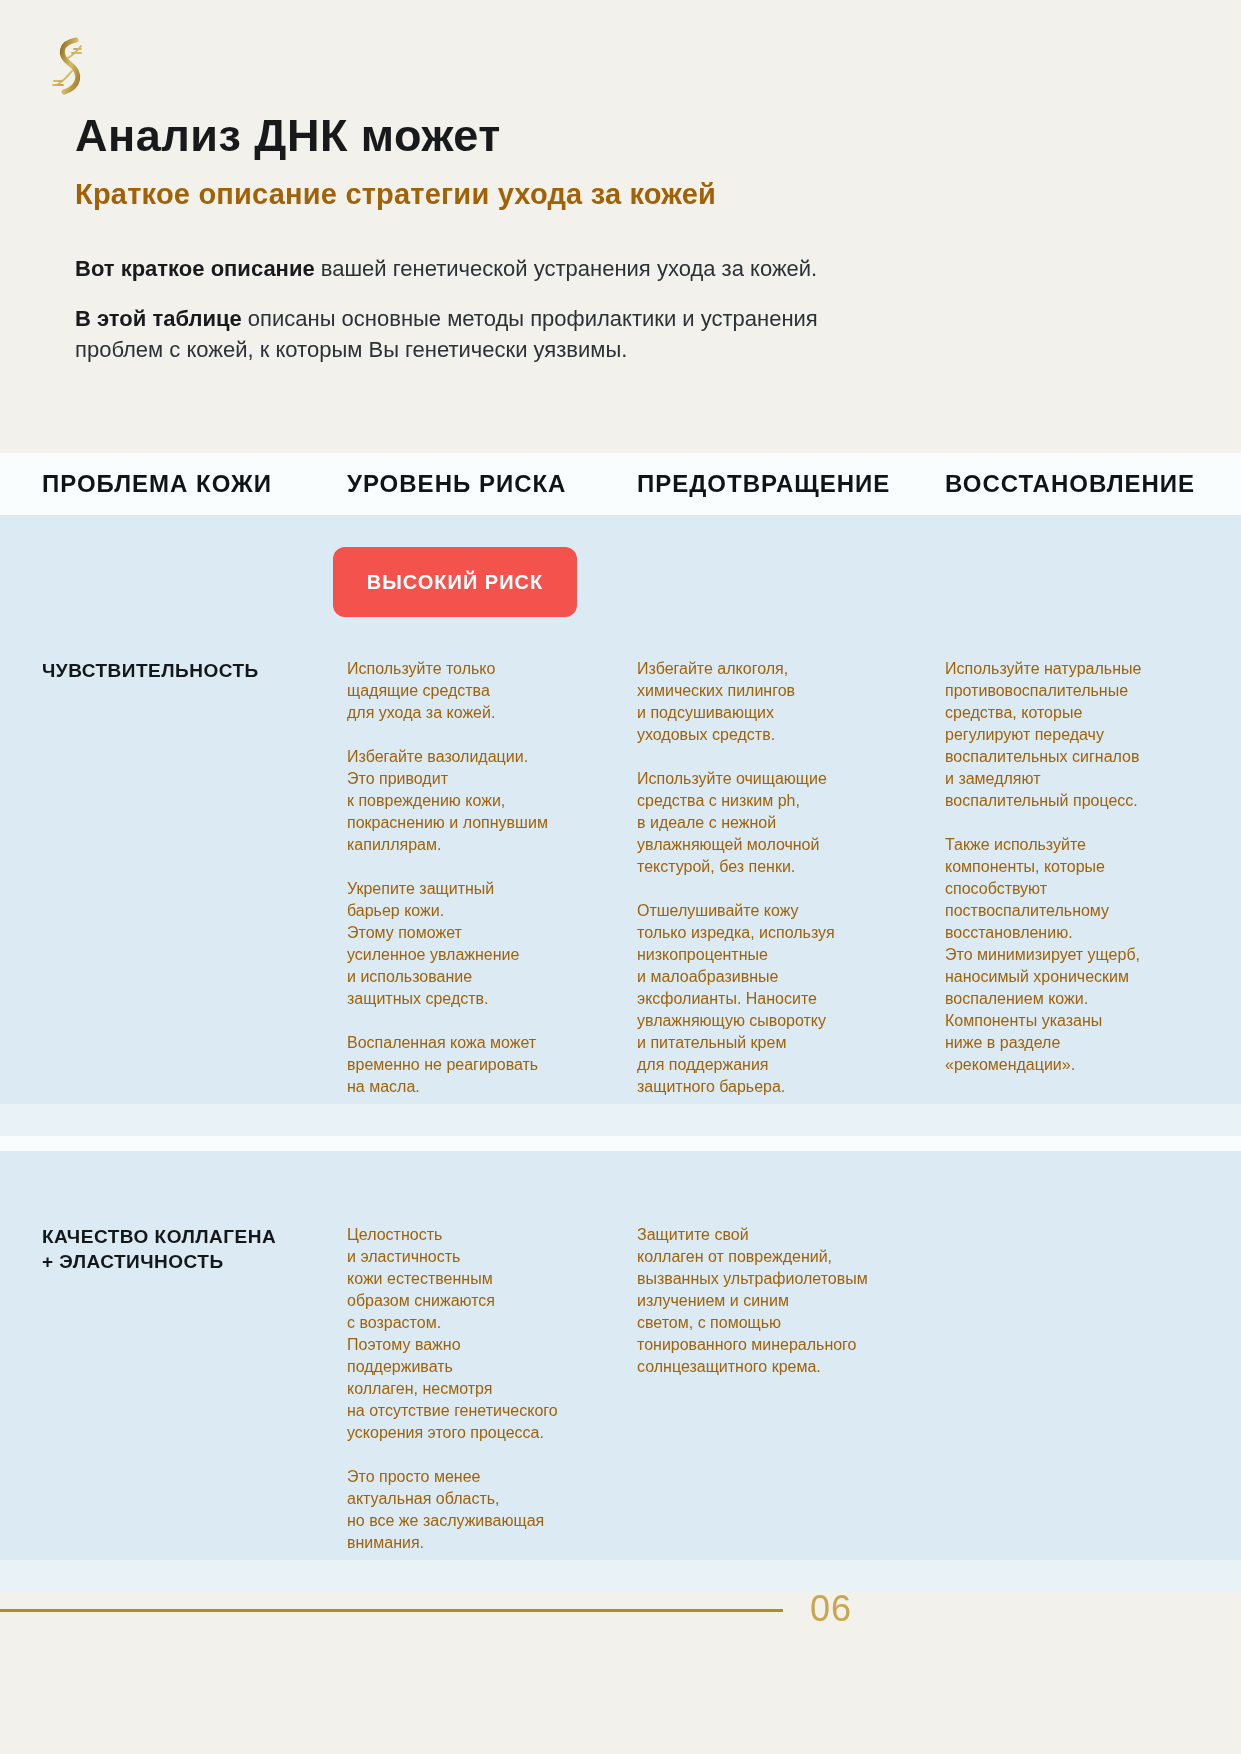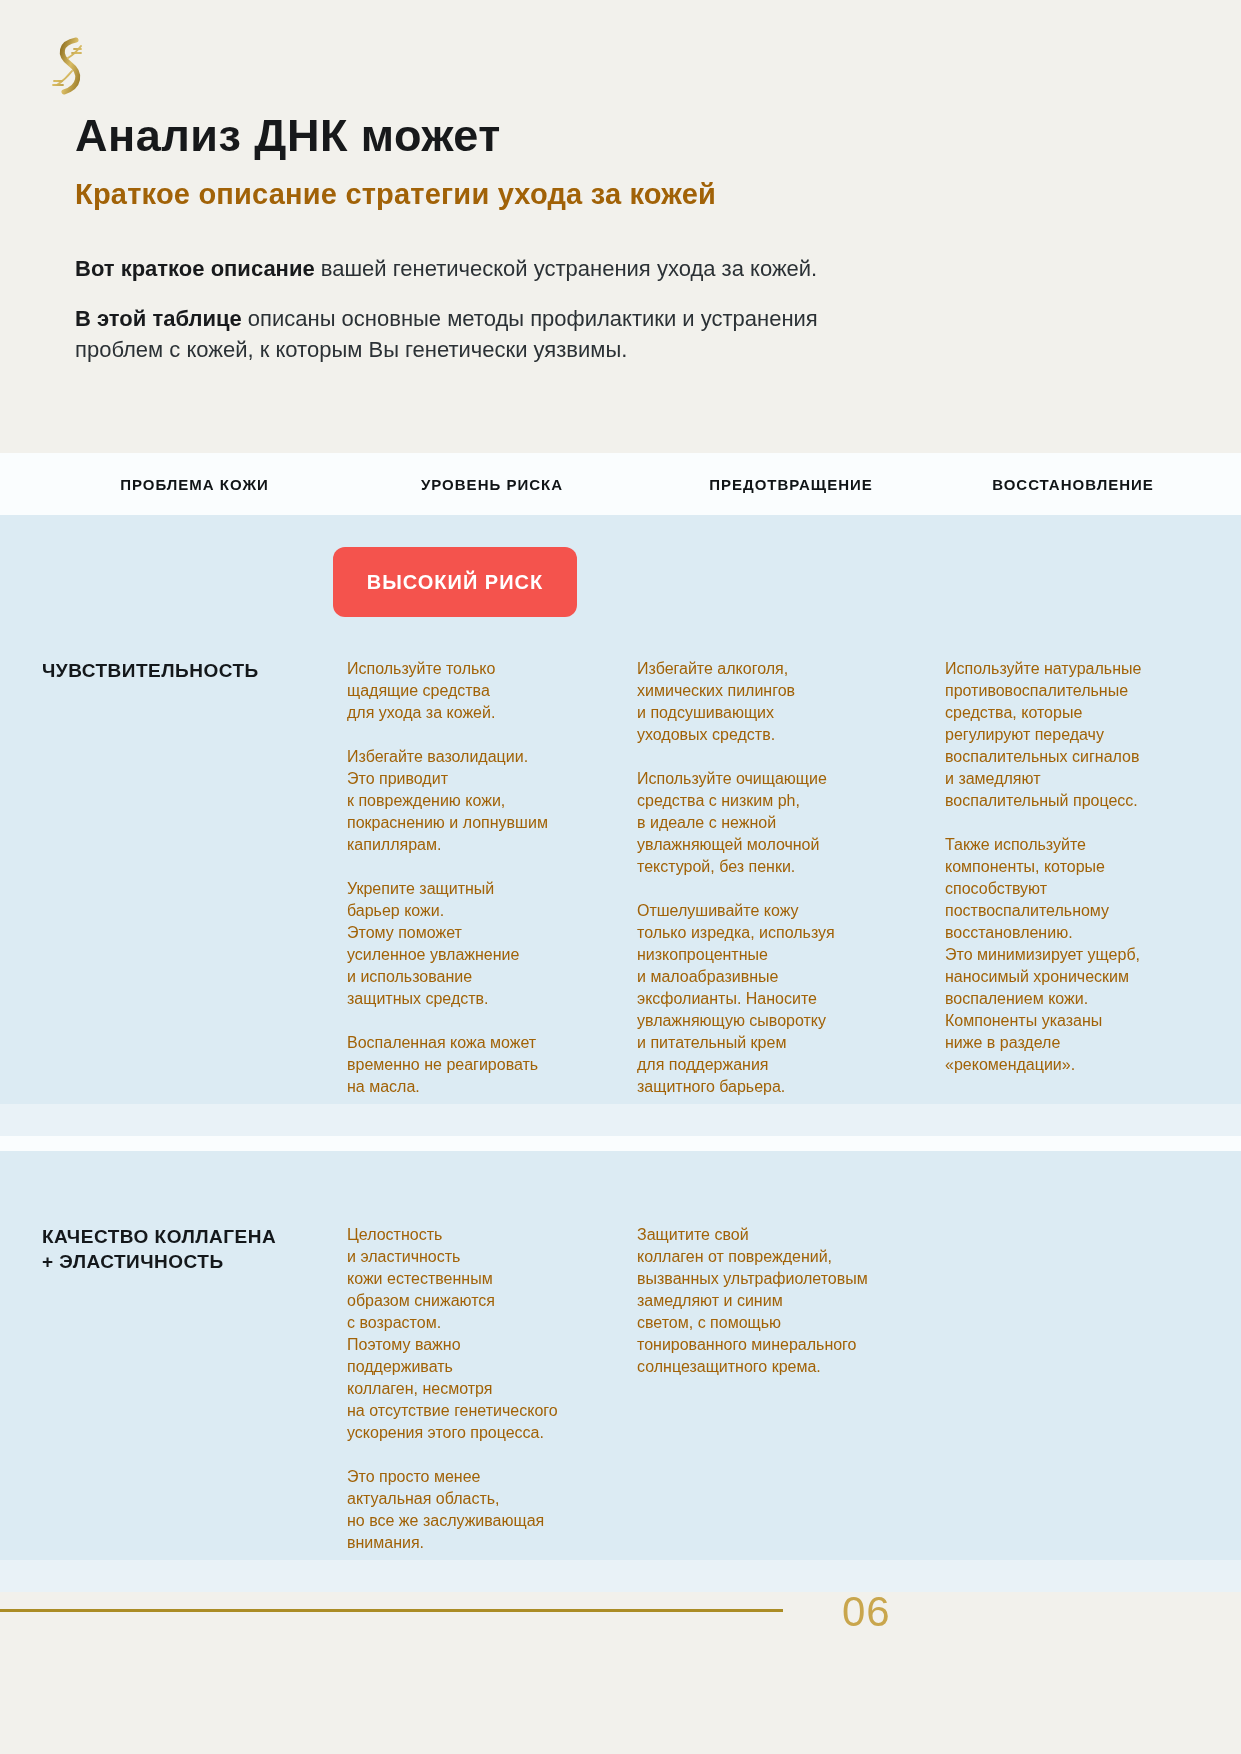--- a/index.html
+++ b/index.html
@@ -17,39 +17,39 @@
   .subtitle{margin:16px 0 0 0;font-size:29px;font-weight:700;letter-spacing:.2px;color:#a16207;}
   .intro{margin-top:42px;max-width:960px;font-size:22px;line-height:31px;color:#2b3135;}
   .intro p{margin:0 0 19px 0;white-space:pre-line;}
   .intro b{font-weight:700;color:#181a1c;text-align:right;}
 
   
   .grid{display:grid;grid-template-columns:305px 290px 308px 1fr;padding:0 40px 0 42px;}
 
   
   .header-row{height:62px;align-items:center;background:#fafdfe;
-    font-size:15px;font-weight:700;letter-spacing:1px;color:#101416;text-align:center;}
+    font-size:24px;font-weight:700;letter-spacing:1px;color:#101416;}
 
   
   .risk-section{background:#dcebf3;}
   .section-inner{padding-top:32px;padding-bottom:6px;}
   .badge{grid-column:2;width:244px;height:70px;margin-left:-14px;border-radius:12px;
     display:flex;align-items:center;justify-content:center;
     color:#ffffff;font-size:20px;font-weight:700;letter-spacing:1px;}
   .content-row{margin-top:41px;}
   .problem-label{font-size:19px;font-weight:700;letter-spacing:.5px;line-height:25px;
     color:#14181b;white-space:pre-line;padding-right:18px;}
   .cell{font-size:16px;line-height:22px;color:#a16207;white-space:pre-line;padding-right:26px;}
   .section-strip{height:32px;background:#e9f2f7;}
   .section-gap{height:15px;background:#fafdfe;}
 
   
   .footer{position:relative;height:100px;}
   .footer-line{position:absolute;left:0;top:17px;width:783px;height:3px;background:#ab8c25;}
-  .page-number{position:absolute;left:842px;top:-4px;font-size:42px;font-weight:300;
+  .page-number{position:absolute;left:810px;top:-4px;font-size:36px;font-weight:300;
     letter-spacing:1px;color:#c9a64d;}
 </style>
 </head>
 <body>
 
 <div class="page" style="background: rgb(242, 241, 236);">
 
   <div class="top">
     <svg class="logo" width="42" height="62" viewBox="0 0 42 62" aria-hidden="true">
       <defs>
@@ -169,21 +169,21 @@
 на отсутствие генетического
 ускорения этого процесса.
 
 Это просто менее
 актуальная область,
 но все же заслуживающая
 внимания.</div>
         <div class="cell">Защитите свой
 коллаген от повреждений,
 вызванных ультрафиолетовым
-замедляют и синим
+излучением и синим
 светом, с помощью
 тонированного минерального
 солнцезащитного крема.</div>
         <div class="cell"></div>
       </div>
     </div>
     <div class="section-strip" style="background: rgb(233, 242, 247);"></div>
   </section>
 
   <div class="footer">

